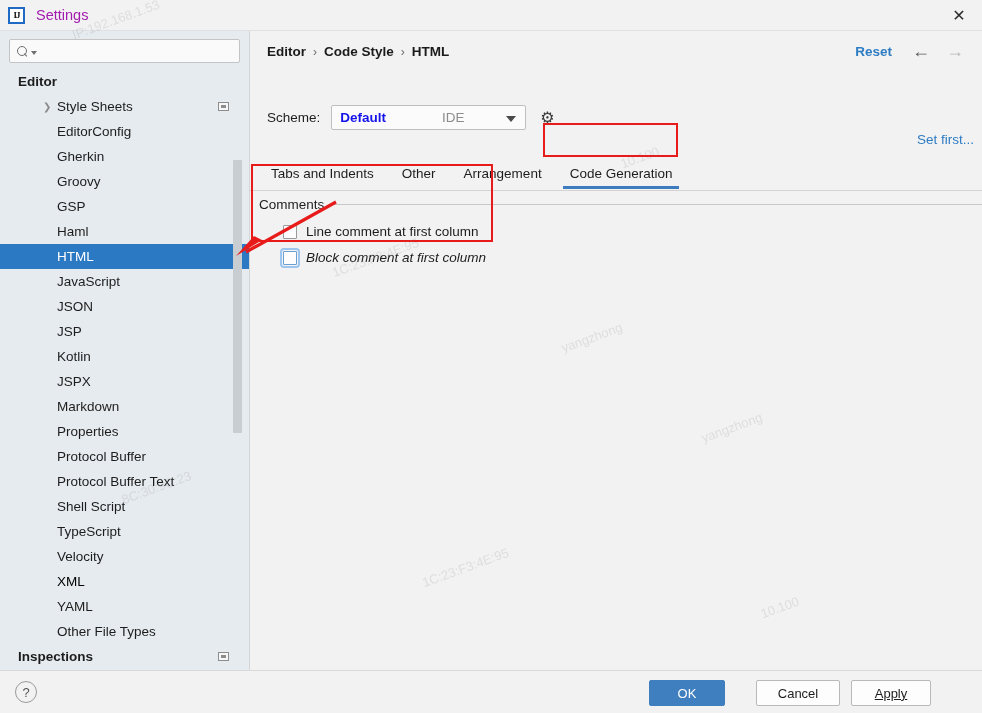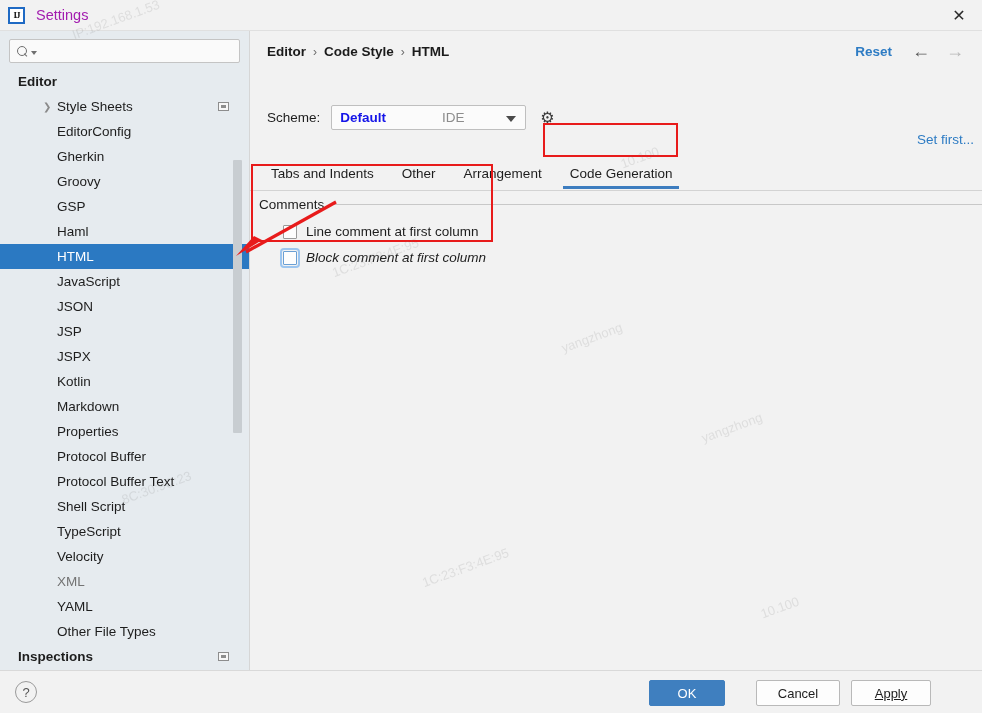--- a/index.html
+++ b/index.html
@@ -96,21 +96,21 @@
     display: flex; align-items: center;
     padding-left: 18px;
     white-space: nowrap;
     color: #1d1d1d;
     font-size: 13.5px;
   }
   .tree-row.group { font-weight: bold; padding-left: 18px; }
   .tree-row.child { padding-left: 57px; }
   .tree-row.child-arrow { padding-left: 43px; }
   .tree-row.selected { background: #2b79c2; color: #ffffff; }
-  .tree-row.linkish { color: #737373; }
+  .tree-row.linkish { color: #000000; }
   .arrow-toggle {
     width: 14px; color: #8a8a8a; font-size: 10px; flex: none;
     display: inline-block;
   }
   .row-badge {
     position: absolute; right: 20px;
     width: 11px; height: 9px;
     border: 1px solid #8d8d8d; background: #f7f7f7;
   }
   .row-badge::after {
@@ -320,24 +320,24 @@
         <div class="tree-row child">
           <span>JavaScript</span>
         </div>
         <div class="tree-row child">
           <span>JSON</span>
         </div>
         <div class="tree-row child">
           <span>JSP</span>
         </div>
         <div class="tree-row child">
+          <span>Kotlin</span>
+        </div>
+        <div class="tree-row child">
           <span>JSPX</span>
-        </div>
-        <div class="tree-row child">
-          <span>Kotlin</span>
         </div>
         <div class="tree-row child">
           <span>Markdown</span>
         </div>
         <div class="tree-row child">
           <span>Properties</span>
         </div>
         <div class="tree-row child">
           <span>Protocol Buffer</span>
         </div>

